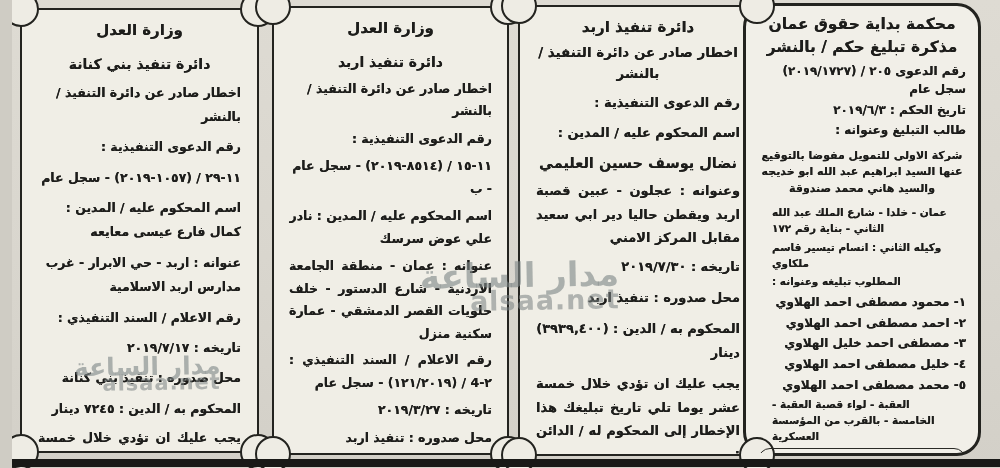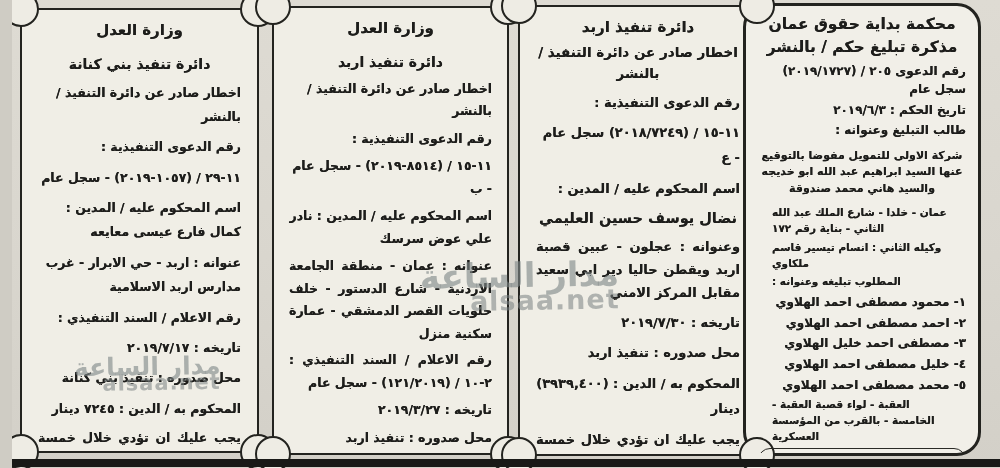--- a/index.html
+++ b/index.html
@@ -108,37 +108,36 @@
     <span class="ear bl"></span>
     <span class="ear br"></span>
     <div class="inner" style="padding:8px 15px 4px;">
         <div class="ln h">وزارة العدل</div>
         <div class="ln h2">دائرة تنفيذ اربد</div>
         <div class="ln t">اخطار صادر عن دائرة التنفيذ / بالنشر</div>
         <div class="ln t">رقم الدعوى التنفيذية :</div>
         <div class="ln t">١١-١٥ / (٨٥١٤-٢٠١٩) - سجل عام - ب</div>
         <div class="ln t">اسم المحكوم عليه / المدين : نادر علي عوض سرسك</div>
         <div class="ln p">عنوانه : عمان - منطقة الجامعة الاردنية - شارع الدستور - خلف حلويات القصر الدمشقي - عمارة سكنية منزل</div>
-        <div class="ln p">رقم الاعلام / السند التنفيذي : ٢-١٠ / (١٢١/٢٠١٩) - سجل عام</div>
+        <div class="ln p">رقم الاعلام / السند التنفيذي : ٢-4 / (١٢١/٢٠١٩) - سجل عام</div>
         <div class="ln t">تاريخه : ٢٠١٩/٣/٢٧</div>
         <div class="ln t">محل صدوره : تنفيذ اربد</div>
         <div class="ln p">المحكوم به / الدين : ٢٨٣٤٠ دينار والرسوم والمصاريف واتعاب المحاماة ان وجدت والفائدة ان وجدت</div>
       </div>
   </div>
 
   <div class="frame" id="n2" style="left:506px;top:5px;width:240px;height:451px;">
     <span class="ear tl"></span>
     <span class="ear tr"></span>
     <span class="ear bl"></span>
     <span class="ear br"></span>
     <div class="inner" style="padding:8px 16px 4px;">
         <div class="ln h">دائرة تنفيذ اربد</div>
         <div class="ln c">اخطار صادر عن دائرة التنفيذ / بالنشر</div>
         <div class="ln t">رقم الدعوى التنفيذية :</div>
-        <div class="ln t">١١-١٥ / (٢٠١٨/٧٢٤٩) سجل عام - ع</div>
         <div class="ln t">اسم المحكوم عليه / المدين :</div>
         <div class="ln n">نضال يوسف حسين العليمي</div>
         <div class="ln p">وعنوانه : عجلون - عبين قصبة اربد ويقطن حاليا دير ابي سعيد مقابل المركز الامني</div>
         <div class="ln t">تاريخه : ٢٠١٩/٧/٣٠</div>
         <div class="ln t">محل صدوره : تنفيذ اربد</div>
         <div class="ln t">المحكوم به / الدين : (٣٩٣٩,٤٠٠) دينار</div>
         <div class="ln p">يجب عليك ان تؤدي خلال خمسة عشر يوما تلي تاريخ تبليغك هذا الإخطار إلى المحكوم له / الدائن :</div>
       </div>
   </div>
 

